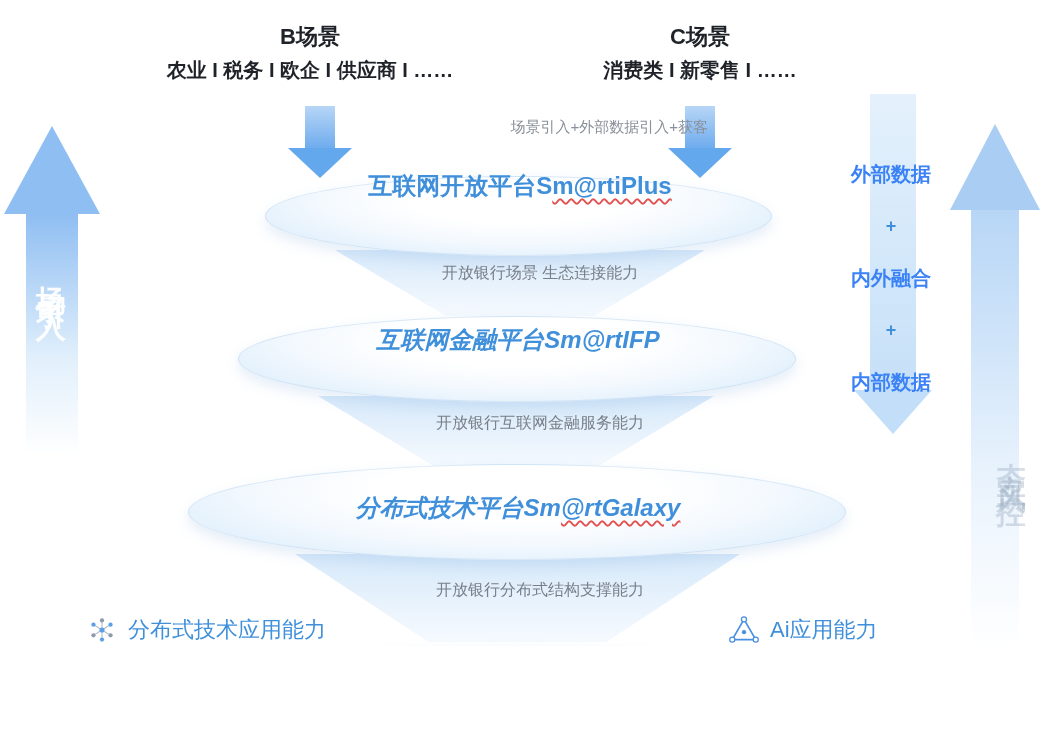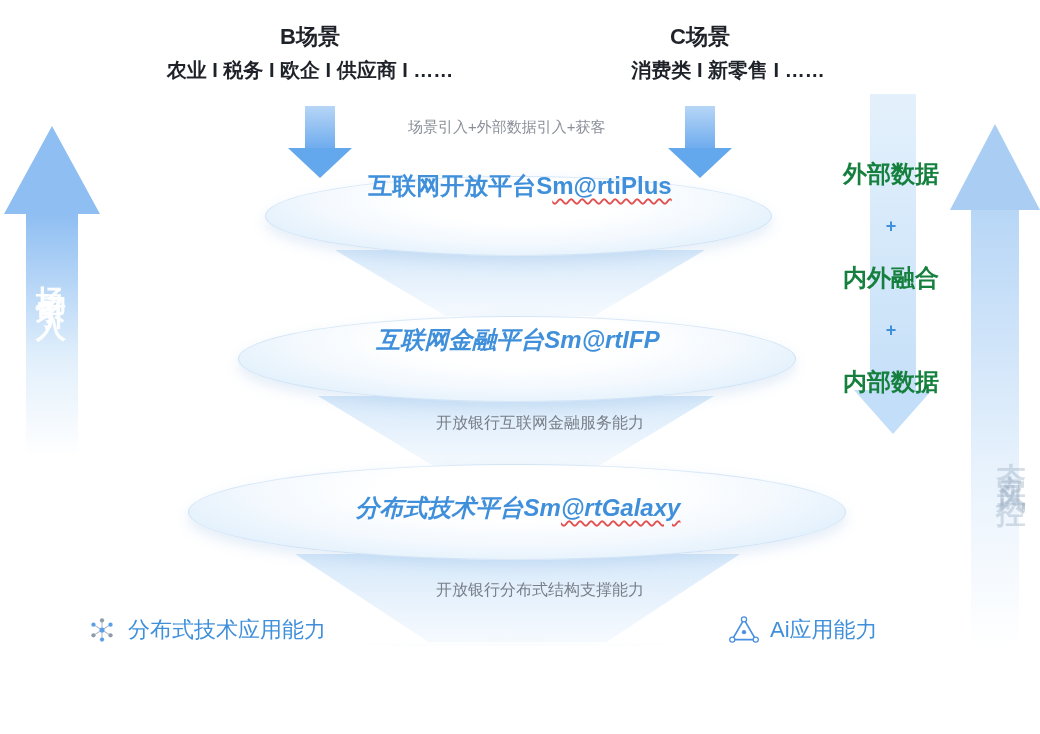--- a/index.html
+++ b/index.html
@@ -2,21 +2,21 @@
 <html><head>
 <meta charset="utf-8">
 <style>
   html,body { margin:0; padding:0; background:#ffffff; }
   body { font-family:"Liberation Sans","DejaVu Sans",sans-serif; }
   .stage { position:relative; width:1040px; height:646px; overflow:hidden; background:#fff; }
 
   
   .hdr-title { position:absolute; font-size:22px; font-weight:600; color:#1f2329; text-align:center; }
   .hdr-sub   { position:absolute; font-size:20px; font-weight:700; color:#1f2329; text-align:center; }
-  .note      { position:absolute; left:408px; top:118px; width:300px; text-align:left;
+  .note      { position:absolute; left:408px; top:118px; width:300px; text-align:right;
                font-size:15px; color:#8a9099; z-index:6; }
 
   
   .down-arrow { position:absolute; width:64px; z-index:3; }
   .down-arrow .shaft { width:30px; height:42px; margin:0 auto;
                        background:linear-gradient(180deg,#B7D6F6,#6FACEE); }
   .down-arrow .head  { width:0; height:0; margin:0 auto;
                        border-left:32px solid transparent; border-right:32px solid transparent;
                        border-top:30px solid #63A7ED; }
 
@@ -63,32 +63,32 @@
                             background:linear-gradient(180deg,#B7D6F6 0%, rgba(199,224,249,0.4) 60%, rgba(222,238,251,0) 100%); }
 
   .v-label { position:absolute; writing-mode:vertical-rl; text-orientation:upright;
              font-weight:700; z-index:4; }
   .v-label.scene { left:30px; top:262px; font-size:30px; letter-spacing:8px; color:rgba(255,255,255,0.95); }
   .v-label.risk  { left:990px; top:438px; font-size:30px; letter-spacing:12px; color:rgba(151,168,189,0.38); }
 
   
   .flow-col { position:absolute; left:826px; top:160px; width:130px; z-index:5;
               display:flex; flex-direction:column; align-items:center; row-gap:26px; }
-  .flow-col .flow-item { font-size:24px; font-weight:700; color:#15803d; line-height:28px; }
+  .flow-col .flow-item { font-size:20px; font-weight:700; color:#3b82f6; line-height:28px; }
   .flow-col .flow-plus { font-size:18px; font-weight:700; color:#3F8FDB; line-height:24px; }
 </style>
 </head>
 <body>
 
 <div class="stage">
 
   <div class="hdr-title" style="left:230px; top:22px; width:160px;">B场景</div>
   <div class="hdr-sub" style="left:115px; top:57px; width:390px;">农业 I 税务 I 欧企 I 供应商 I ……</div>
   <div class="hdr-title" style="left:620px; top:22px; width:160px;">C场景</div>
-  <div class="hdr-sub" style="left:583px; top:57px; width:290px;">消费类 I 新零售 I ……</div>
+  <div class="hdr-sub" style="left:555px; top:57px; width:290px;">消费类 I 新零售 I ……</div>
 
   <div class="note">场景引入+外部数据引入+获客</div>
 
   <div class="down-arrow" style="left:288px; top:106px;">
     <div class="shaft"></div>
       <div class="head"></div>
   </div>
   <div class="down-arrow" style="left:668px; top:106px;">
     <div class="shaft"></div>
       <div class="head"></div>
@@ -116,20 +116,21 @@
     <div class="head"></div>
       <div class="shaft"></div>
   </div>
   <div class="v-label risk">夯实风控</div>
 
   <div class="disc" style="left:265px; top:176px; width:505px; height:78px;"></div>
   <div class="layer-title" style="left:270px; top:170px; width:500px;text-align:center;">
     <span>互联网开放平台</span><span>S</span><span class="brand-marked">m@rtiPlus</span>
   </div>
   <div class="funnel" style="left:335px; top:250px; width:370px; height:66px;"></div>
+  <div class="cap-text" style="left:380px; top:263px; width:320px;">开放银行场景 生态连接能力</div>
 
   <div class="disc" style="left:238px; top:316px; width:556px; height:84px;"></div>
   <div class="layer-title" style="left:240px; top:324px; width:556px;font-style:italic;">
     <span>互联网金融平台</span><span>Sm@rtIFP</span><span class="brand-marked"></span>
   </div>
   <div class="funnel" style="left:318px; top:396px; width:396px; height:72px;"></div>
   <div class="cap-text" style="left:370px; top:413px; width:340px;">开放银行互联网金融服务能力</div>
 
   <div class="disc" style="left:188px; top:464px; width:656px; height:94px;"></div>
   <div class="layer-title" style="left:190px; top:492px; width:656px;font-style:italic;">

